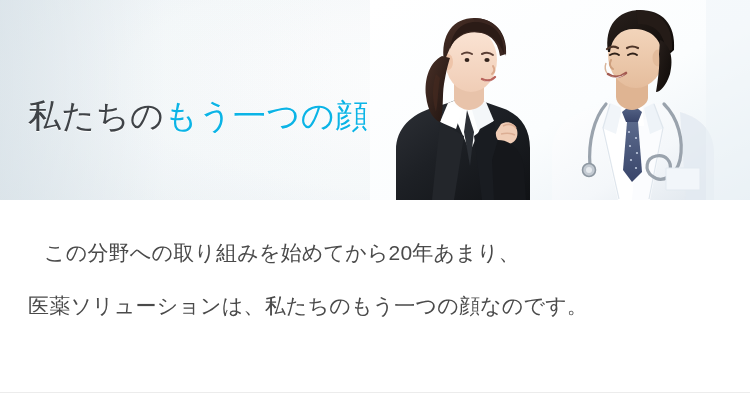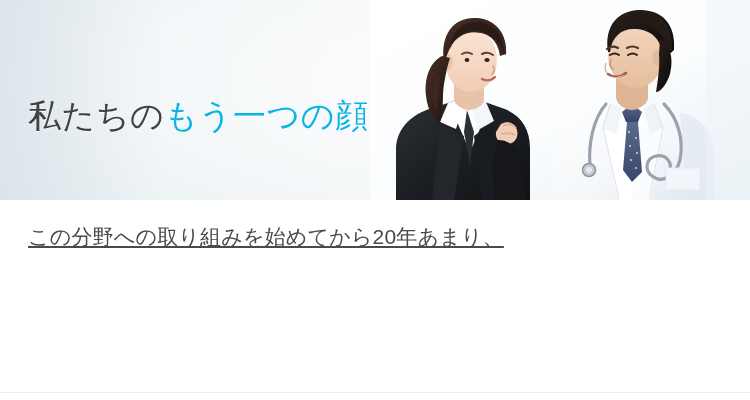--- a/index.html
+++ b/index.html
@@ -275,19 +275,20 @@
       </svg>
     </div>
 
     <h1 class="hero-title">
       <span class="t-dark">私たちの</span><span class="t-accent">もう一つの顔</span>
     </h1>
   </div>
 
   <div class="copy">
     <div class="copy-inner">
-      <p class="copy-line" style="margin: 0px; text-decoration: underline;">この分野への取り組みを始めてから20年あまり、</p>
+      <p class="copy-line" style="margin: 16px;">この分野への取り組みを始めてから20年あまり、</p>
+      <p class="copy-line" style="margin: 0px;">医薬ソリューションは、私たちのもう一つの顔なのです。</p>
     </div>
   </div>
 
   <div class="footer-rule"></div>
 
 </div>
 
 </body></html>

